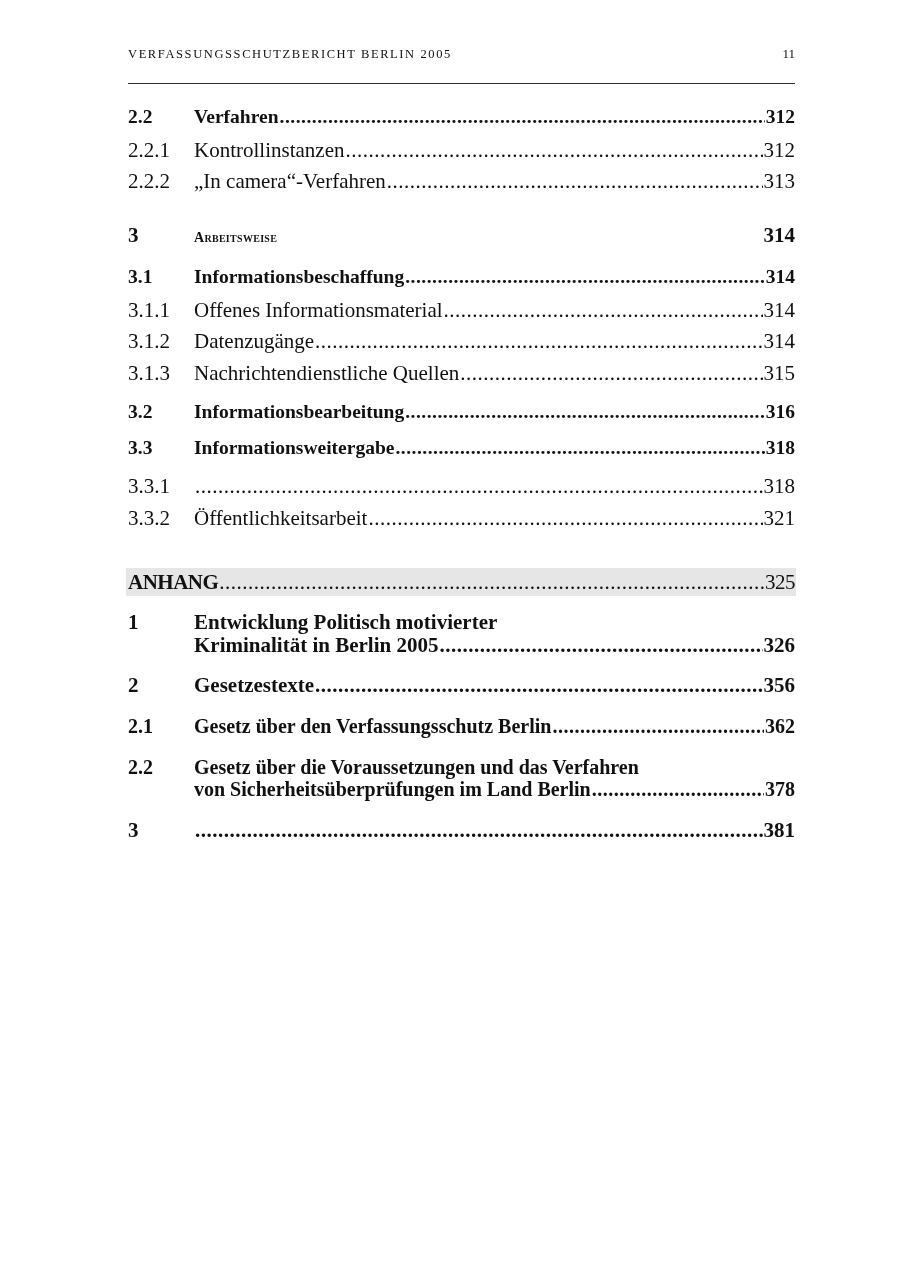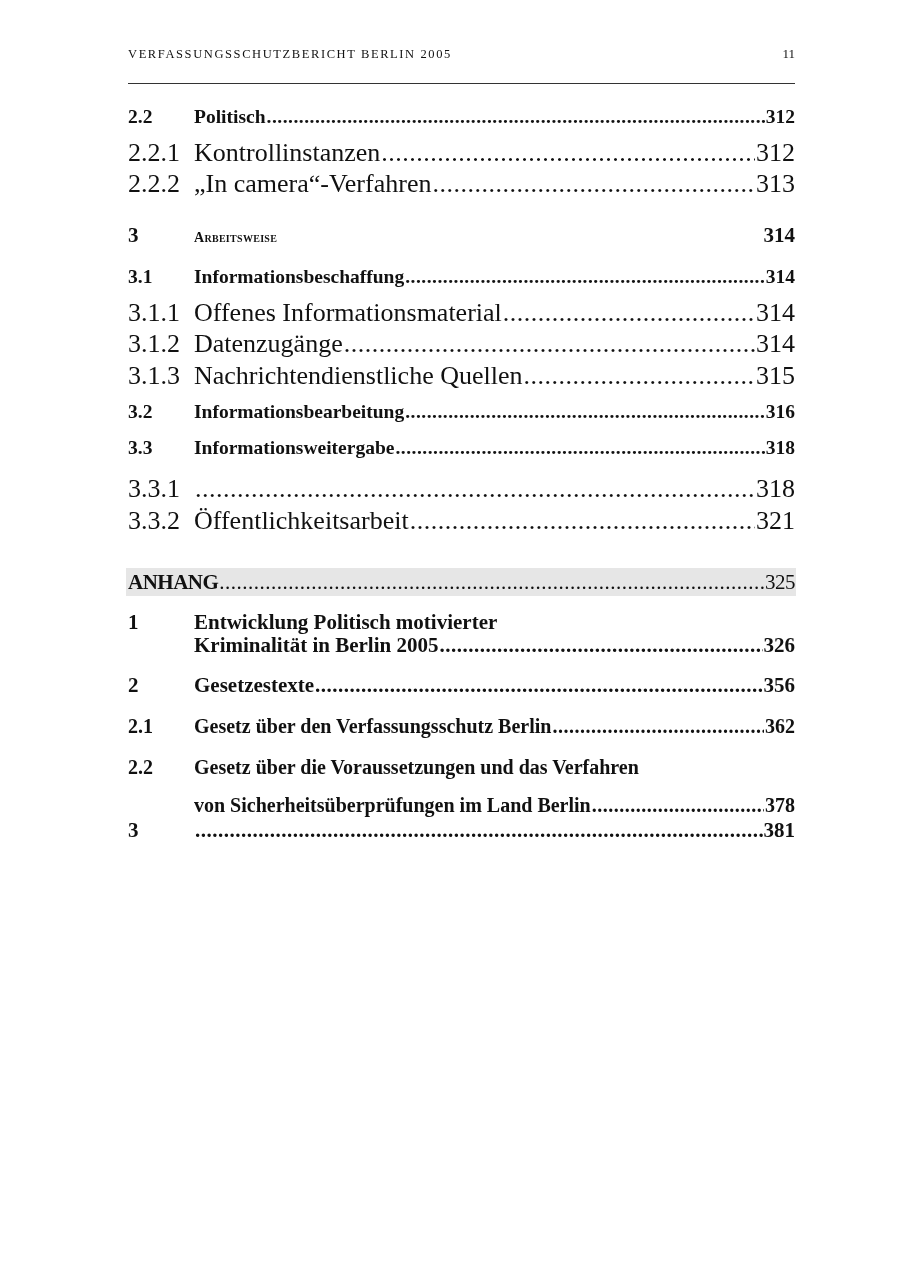--- a/index.html
+++ b/index.html
@@ -34,21 +34,21 @@
       margin: 0 1px;
     }
     .entry .leader::before {
       content: "..................................................................................................................................................................................................................................................................";
       letter-spacing: 0.5px;
     }
     .entry .pg { flex: none; }
 
     
     .lvl2 { font-size: 19.5px; font-weight: bold; }
-    .lvl3 { font-size: 26px; font-weight: normal; }
+    .lvl3 { font-size: 21px; font-weight: normal; }
     .chap { font-size: 21px; font-weight: bold; }
     .chap .title { font-variant: small-caps; font-size: 14px; letter-spacing: 0.3px; }
     .chap .leader::before { content: ""; }
 
     .anhang-band {
       position: absolute; left: 126px; top: 568px; width: 670px; height: 28px;
       background: #e6e6e6;
     }
     .anhang { font-size: 21px; font-weight: normal; letter-spacing: -0.5px; }
     .anhang .title { font-weight: bold; }
@@ -73,21 +73,21 @@
 
   <div class="running-header">
     <span>VERFASSUNGSSCHUTZBERICHT BERLIN 2005</span>
     <span class="page-num">11</span>
   </div>
 
   <div class="toc">
 
     <div class="entry lvl2" style="top:106px">
       <span class="num">2.2</span>
-      <span class="title">Politisch</span>
+      <span class="title">Verfahren</span>
       <span class="leader"></span>
       <span class="pg">312</span>
     </div>
 
     <div class="entry lvl3" style="top:138px">
       <span class="num">2.2.1</span>
       <span class="title">Kontrollinstanzen</span>
       <span class="leader"></span>
       <span class="pg">312</span>
     </div>
@@ -192,21 +192,21 @@
     <div class="entry big" style="top:715px; font-size:20px">
       <span class="num">2.1</span>
       <span class="title">Gesetz über den Verfassungsschutz Berlin</span>
       <span class="leader"></span>
       <span class="pg">362</span>
     </div>
 
     <div class="multi medium" style="top:756px">
       <span class="num">2.2</span>
       <span class="line1">Gesetz über die Voraussetzungen und das Verfahren</span>
-      <div class="entry" style="top:38px">
+      <div class="entry" style="top:22px">
         <span class="title">von Sicherheitsüberprüfungen im Land Berlin</span>
         <span class="leader"></span>
         <span class="pg">378</span>
       </div>
     </div>
 
     <div class="entry big" style="top:818px">
       <span class="num">3</span>
       <span class="leader"></span>
       <span class="pg">381</span>

